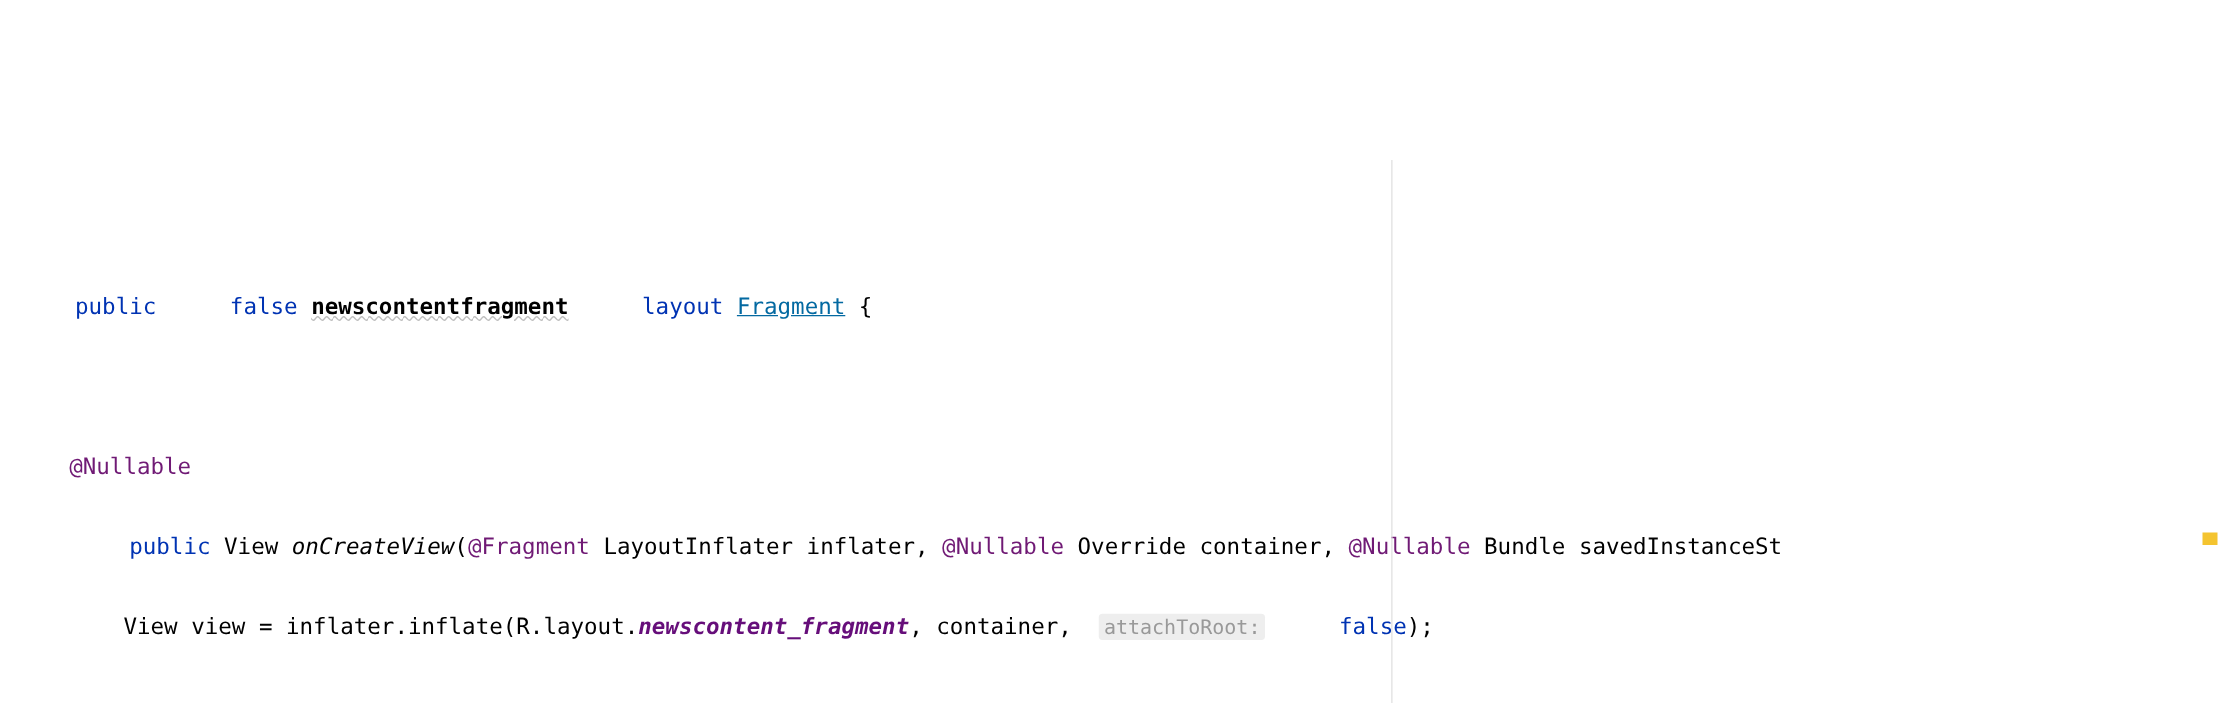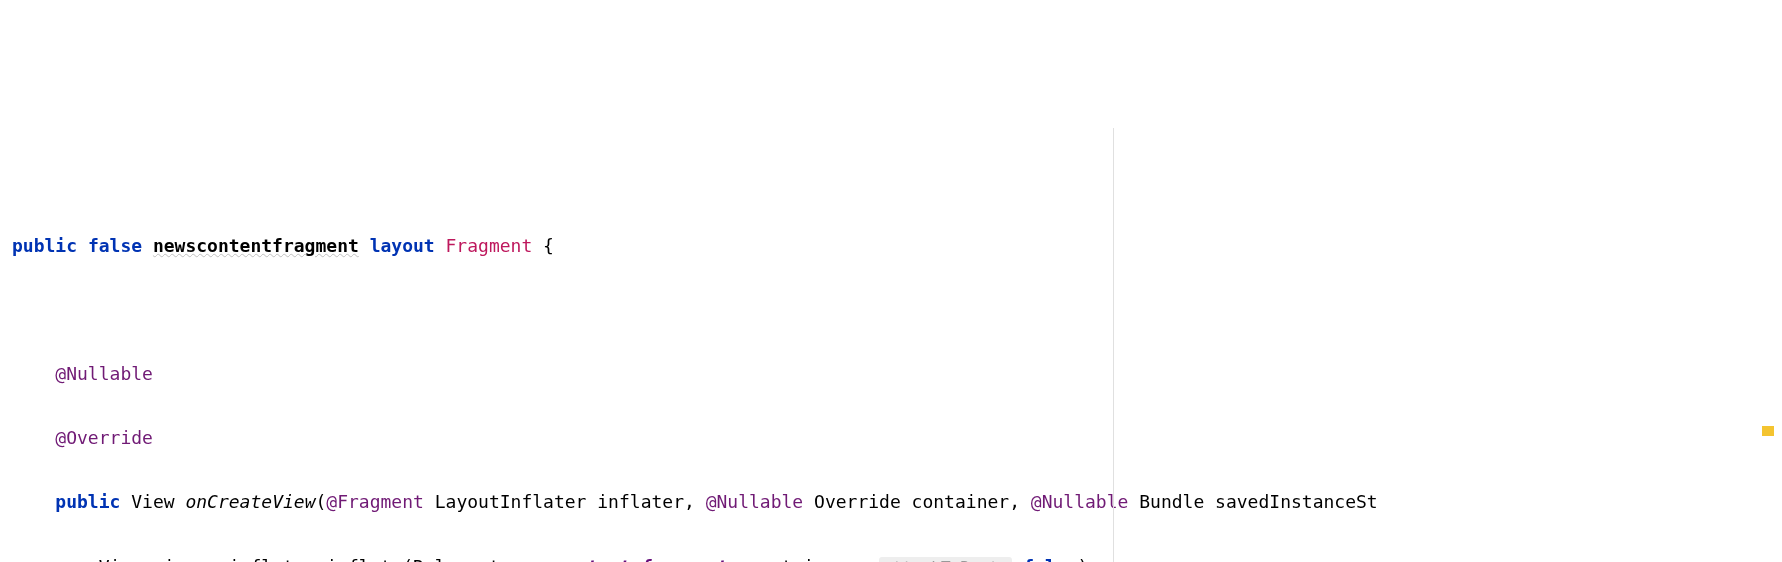--- a/index.html
+++ b/index.html
@@ -18,22 +18,22 @@
       width: 1782px;
     }
     .code-area {
       padding: 6px 0 0 10px;
       position: relative;
     }
     .line {
       display: block;
       padding-left: 2px;
     }
-    .keyword { color: #0033b3; font-weight: bold; }
-    .classname { color: #be185d; }
+    .keyword { color: #0033b3; font-weight: normal; margin-left: 48px; }
+    .classname { color: #0369a1; text-decoration: underline; }
     .classname-wavy { 
       color: #000000; 
       text-decoration: underline wavy #c0c0c0;
       text-decoration-thickness: 1px;
       font-weight: bold;
     }
     .annotation { color: #701a75; font-weight: normal; }
     .method { color: #000000; font-style: italic; }
     .field-italic { color: #660e7a; font-style: italic; font-weight: bold; }
     .hint { 
@@ -64,21 +64,20 @@
 <body>
 
 
 
 <div class="code-area">
 <div class="right-margin"></div>
 <div class="warning-stripe"></div>
 <span class="line"><span class="keyword">public</span> <span class="keyword">false</span> <span class="classname-wavy">newscontentfragment</span> <span class="keyword">layout</span> <span class="classname">Fragment</span> <span>{</span></span>
 <span class="line"> </span>
 <span class="line">    <span class="annotation">@Nullable</span></span>
-<span class="line">    <span class="annotation">@Override</span></span>
 <span class="line">    <span class="keyword">public</span> <span>View</span> <span class="method">onCreateView</span>(<span class="annotation">@Fragment</span> <span>LayoutInflater</span> <span>inflater</span>, <span class="annotation">@Nullable</span> <span>Override</span> <span>container</span>, <span class="annotation">@Nullable</span> <span>Bundle</span> <span>savedInstanceSt</span></span>
 <span class="line">        <span>View</span> <span>view</span> <span>=</span> <span>inflater</span><span>.</span><span>inflate</span><span>(</span><span>R</span><span>.</span><span>layout</span><span>.</span><span class="field-italic">newscontent_fragment</span><span>,</span> <span>container</span><span>,</span>  <span class="hint">attachToRoot:</span> <span class="keyword">false</span><span>);</span></span>
 
 
 
 
 
 
 
 

